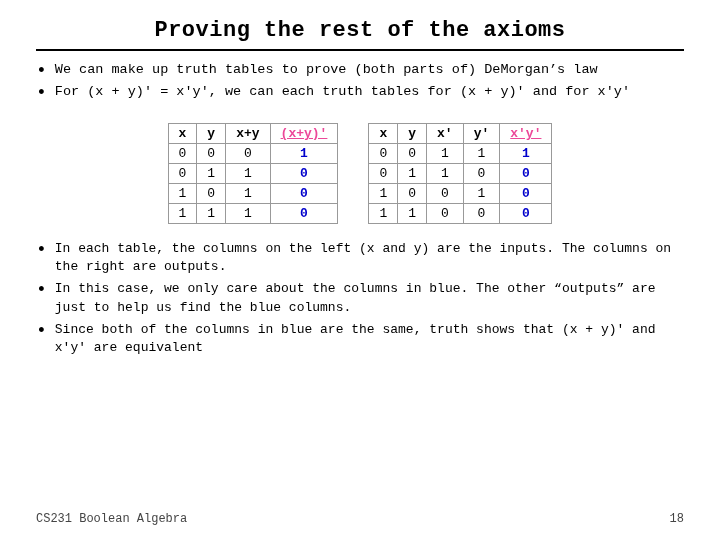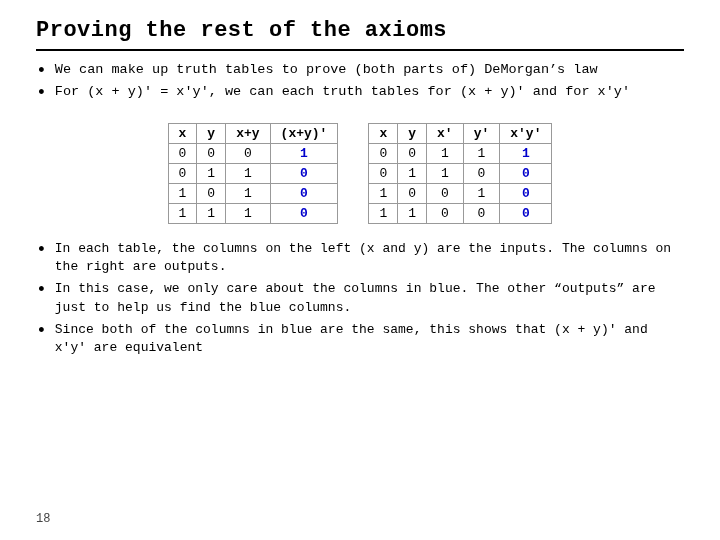--- a/index.html
+++ b/index.html
@@ -13,21 +13,21 @@
       overflow: hidden;
     }
     .slide {
       width: 720px;
       height: 540px;
       padding: 18px 36px 14px 36px;
       display: flex;
       flex-direction: column;
     }
     .title {
-      text-align: left;
+      text-align: center;
       font-size: 22px;
       font-weight: bold;
       font-family: 'Courier New', Courier, monospace;
       letter-spacing: 0.5px;
       margin-bottom: 6px;
     }
     .divider {
       border: none;
       border-top: 2px solid #000;
       margin-bottom: 10px;
@@ -71,22 +71,23 @@
     }
     th {
       background: #fff;
       font-weight: bold;
     }
     .col-blue {
       color: #0000cc;
       font-weight: bold;
     }
     .col-blue-header {
-      color: #000000;
-      font-weight: bold;
+      color: #ec4899;
+      font-weight: bold;
+      text-decoration: underline;
     }
     .footer {
       margin-top: auto;
       display: flex;
       justify-content: space-between;
       align-items: flex-end;
       font-size: 12px;
       color: #444;
       padding-top: 4px;
     }
@@ -203,21 +204,22 @@
     <div class="bullet-item">
       <span class="bullet-dot">•</span>
       <span class="bullet-text">In each table, the columns on the left (x and y) are the inputs. The columns on the right are outputs.</span>
     </div>
     <div class="bullet-item">
       <span class="bullet-dot">•</span>
       <span class="bullet-text">In this case, we only care about the columns in blue. The other “outputs” are just to help us find the blue columns.</span>
     </div>
     <div class="bullet-item">
       <span class="bullet-dot">•</span>
-      <span class="bullet-text">Since both of the columns in blue are the same, this shows that (x + y)′ and x′y′ are equivalent</span>
+      <span class="bullet-text">Since both of the columns in blue are the same, truth shows that (x + y)′ and x′y′ are equivalent</span>
     </div>
   </div>
 
   <div class="footer">
+    <span>CS231 Boolean Algebra</span>
     <span>18</span>
   </div>
 
 </div>
 
 </body></html>

